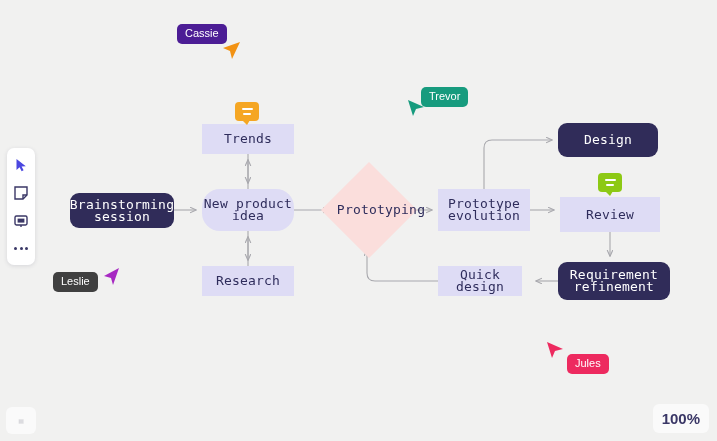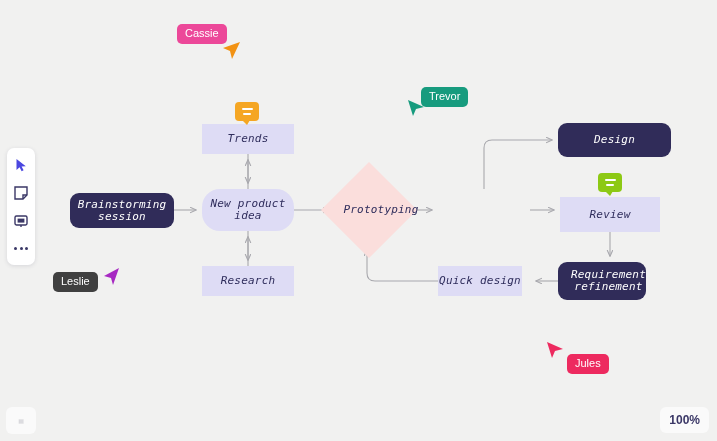--- a/index.html
+++ b/index.html
@@ -32,25 +32,24 @@
 
   
   .node {
     position: absolute;
     box-sizing: border-box;
     display: flex;
     align-items: center;
     justify-content: center;
     text-align: center;
     font-family: "DejaVu Sans Mono", "Liberation Mono", monospace;
-    font-size: 11px;
+    font-size: 13px;
     line-height: 12px;
     letter-spacing: 0.2px;
     white-space: pre-line;
-    font-style: italic;
   }
   .node.light {
     background: #dedcf5;
     color: #2f2d5c;
   }
   .node.dark {
     background: #302c59;
     color: #ffffff;
     border-radius: 9px;
   }
@@ -176,21 +175,21 @@
     color: #cfcfd4;
     font-family: "Liberation Sans", sans-serif;
   }
   #zoom-widget {
     position: absolute;
     right: 8px;
     bottom: 8px;
     padding: 6px 9px;
     background: #fafafa;
     border-radius: 6px;
-    font-size: 12px;
+    font-size: 15px;
     font-weight: bold;
     color: #3a3766;
     font-family: "Liberation Sans", sans-serif;
   }
 </style>
 </head>
 <body>
 
 <div id="canvas">
 
@@ -244,50 +243,54 @@
 
   <div class="node light" style="left:202px;top:266px;width:92px;height:30px;">
     <span>Research</span>
   </div>
 
   <div class="node diamond" style="left:335px;top:176px;width:68px;height:68px;">
     <span class="diamond-shape"></span>
     <span class="diamond-label">Prototyping</span>
   </div>
 
-
-  <div class="node dark" style="left:558px;top:123px;width:113px;height:34px;">
+  <div class="node light" style="left:438px;top:189px;width:92px;height:42px;">
+    <span>Prototype
+evolution</span>
+  </div>
+
+  <div class="node dark" style="left:558px;top:123px;width:100px;height:34px;">
     <span>Design</span>
   </div>
 
   <div class="node light" style="left:560px;top:197px;width:100px;height:35px;">
     <span>Review</span>
   </div>
 
-  <div class="node dark" style="left:558px;top:262px;width:88px;height:38px;justify-content:flex-end;">
+  <div class="node dark" style="left:558px;top:262px;width:112px;height:38px;">
     <span>Requirement
 refinement</span>
   </div>
 
   <div class="node light" style="left:438px;top:266px;width:84px;height:30px;">
     <span>Quick design</span>
   </div>
 
   <div class="badge" style="left:235px;top:102px;background:#f5a623;color:#f5a623;">
     <span class="bl"></span>
     <span class="bl short"></span>
   </div>
 
   <div class="badge" style="left:598px;top:173px;background:#8dc914;color:#8dc914;">
     <span class="bl"></span>
     <span class="bl short"></span>
   </div>
 
   <div class="cursor-group" style="left:0;top:0;">
-    <div class="cursor-chip" style="left:177px;top:24px;background:#ec4899;">Cassie</div>
+    <div class="cursor-chip" style="left:177px;top:24px;background:#4c1d95;">Cassie</div>
     <svg class="cursor-arrow" style="left:222px;top:40px;" viewBox="0 0 20 20">
       <path d="M18,2 L10,19 L8,11 L1,8 Z" fill="#f29213"></path>
     </svg>
   </div>
 
   <div class="cursor-group" style="left:0;top:0;">
     <div class="cursor-chip" style="left:421px;top:87px;background:#179b7e;">Trevor</div>
     <svg class="cursor-arrow" style="left:406px;top:98px;" viewBox="0 0 20 20">
       <path d="M2,2 L18,9 L10,11 L7,18 Z" fill="#179b7e"></path>
     </svg>

